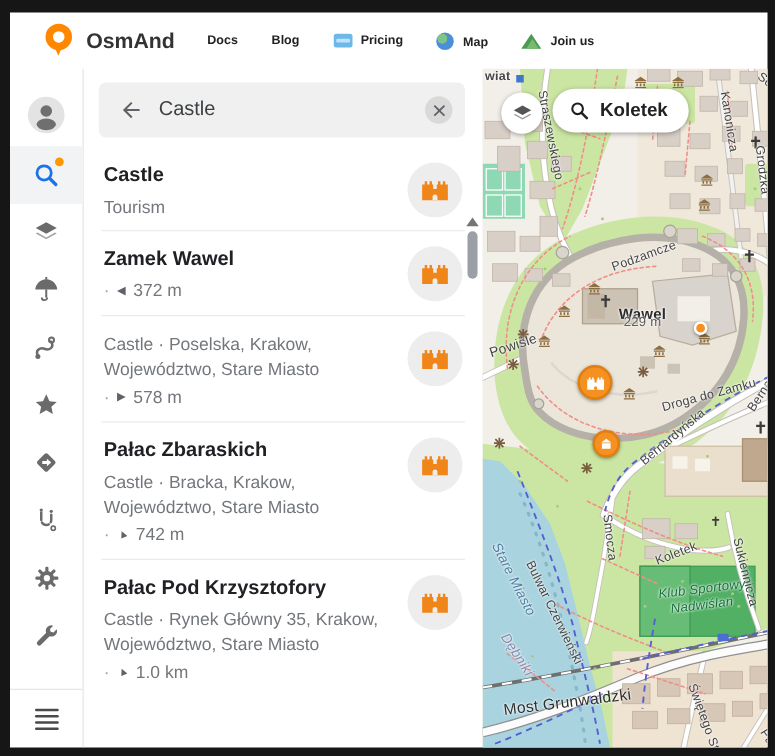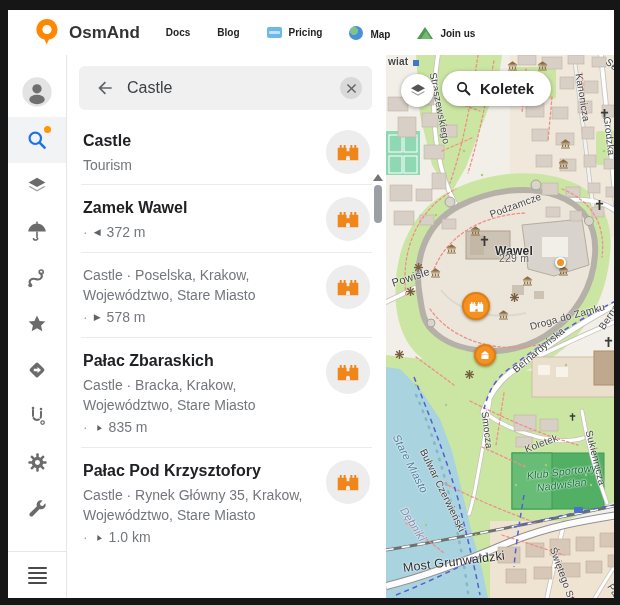--- a/index.html
+++ b/index.html
@@ -275,21 +275,21 @@
         </div>
         <div class="divider"></div>
 
         <div class="result-row">
           <div class="result-main">
             <div class="result-title">Pałac Zbaraskich</div>
             <div class="result-sub">Castle · Bracka, Krakow, Województwo, Stare Miasto</div>
             <div class="result-dist">
               <span class="dist-sep">·</span>
               <span class="dist-arrow tilt">▲</span>
-              <span>835 m</span>
+              <span>742 m</span>
             </div>
           </div>
           <div class="result-icon">
             <svg width="26" height="26" viewBox="0 0 24 24" fill="#f0861a" style="--arch-color:#ededed">
                 <use href="#sym-castle"></use>
               </svg>
           </div>
         </div>
         <div class="divider"></div>
 

